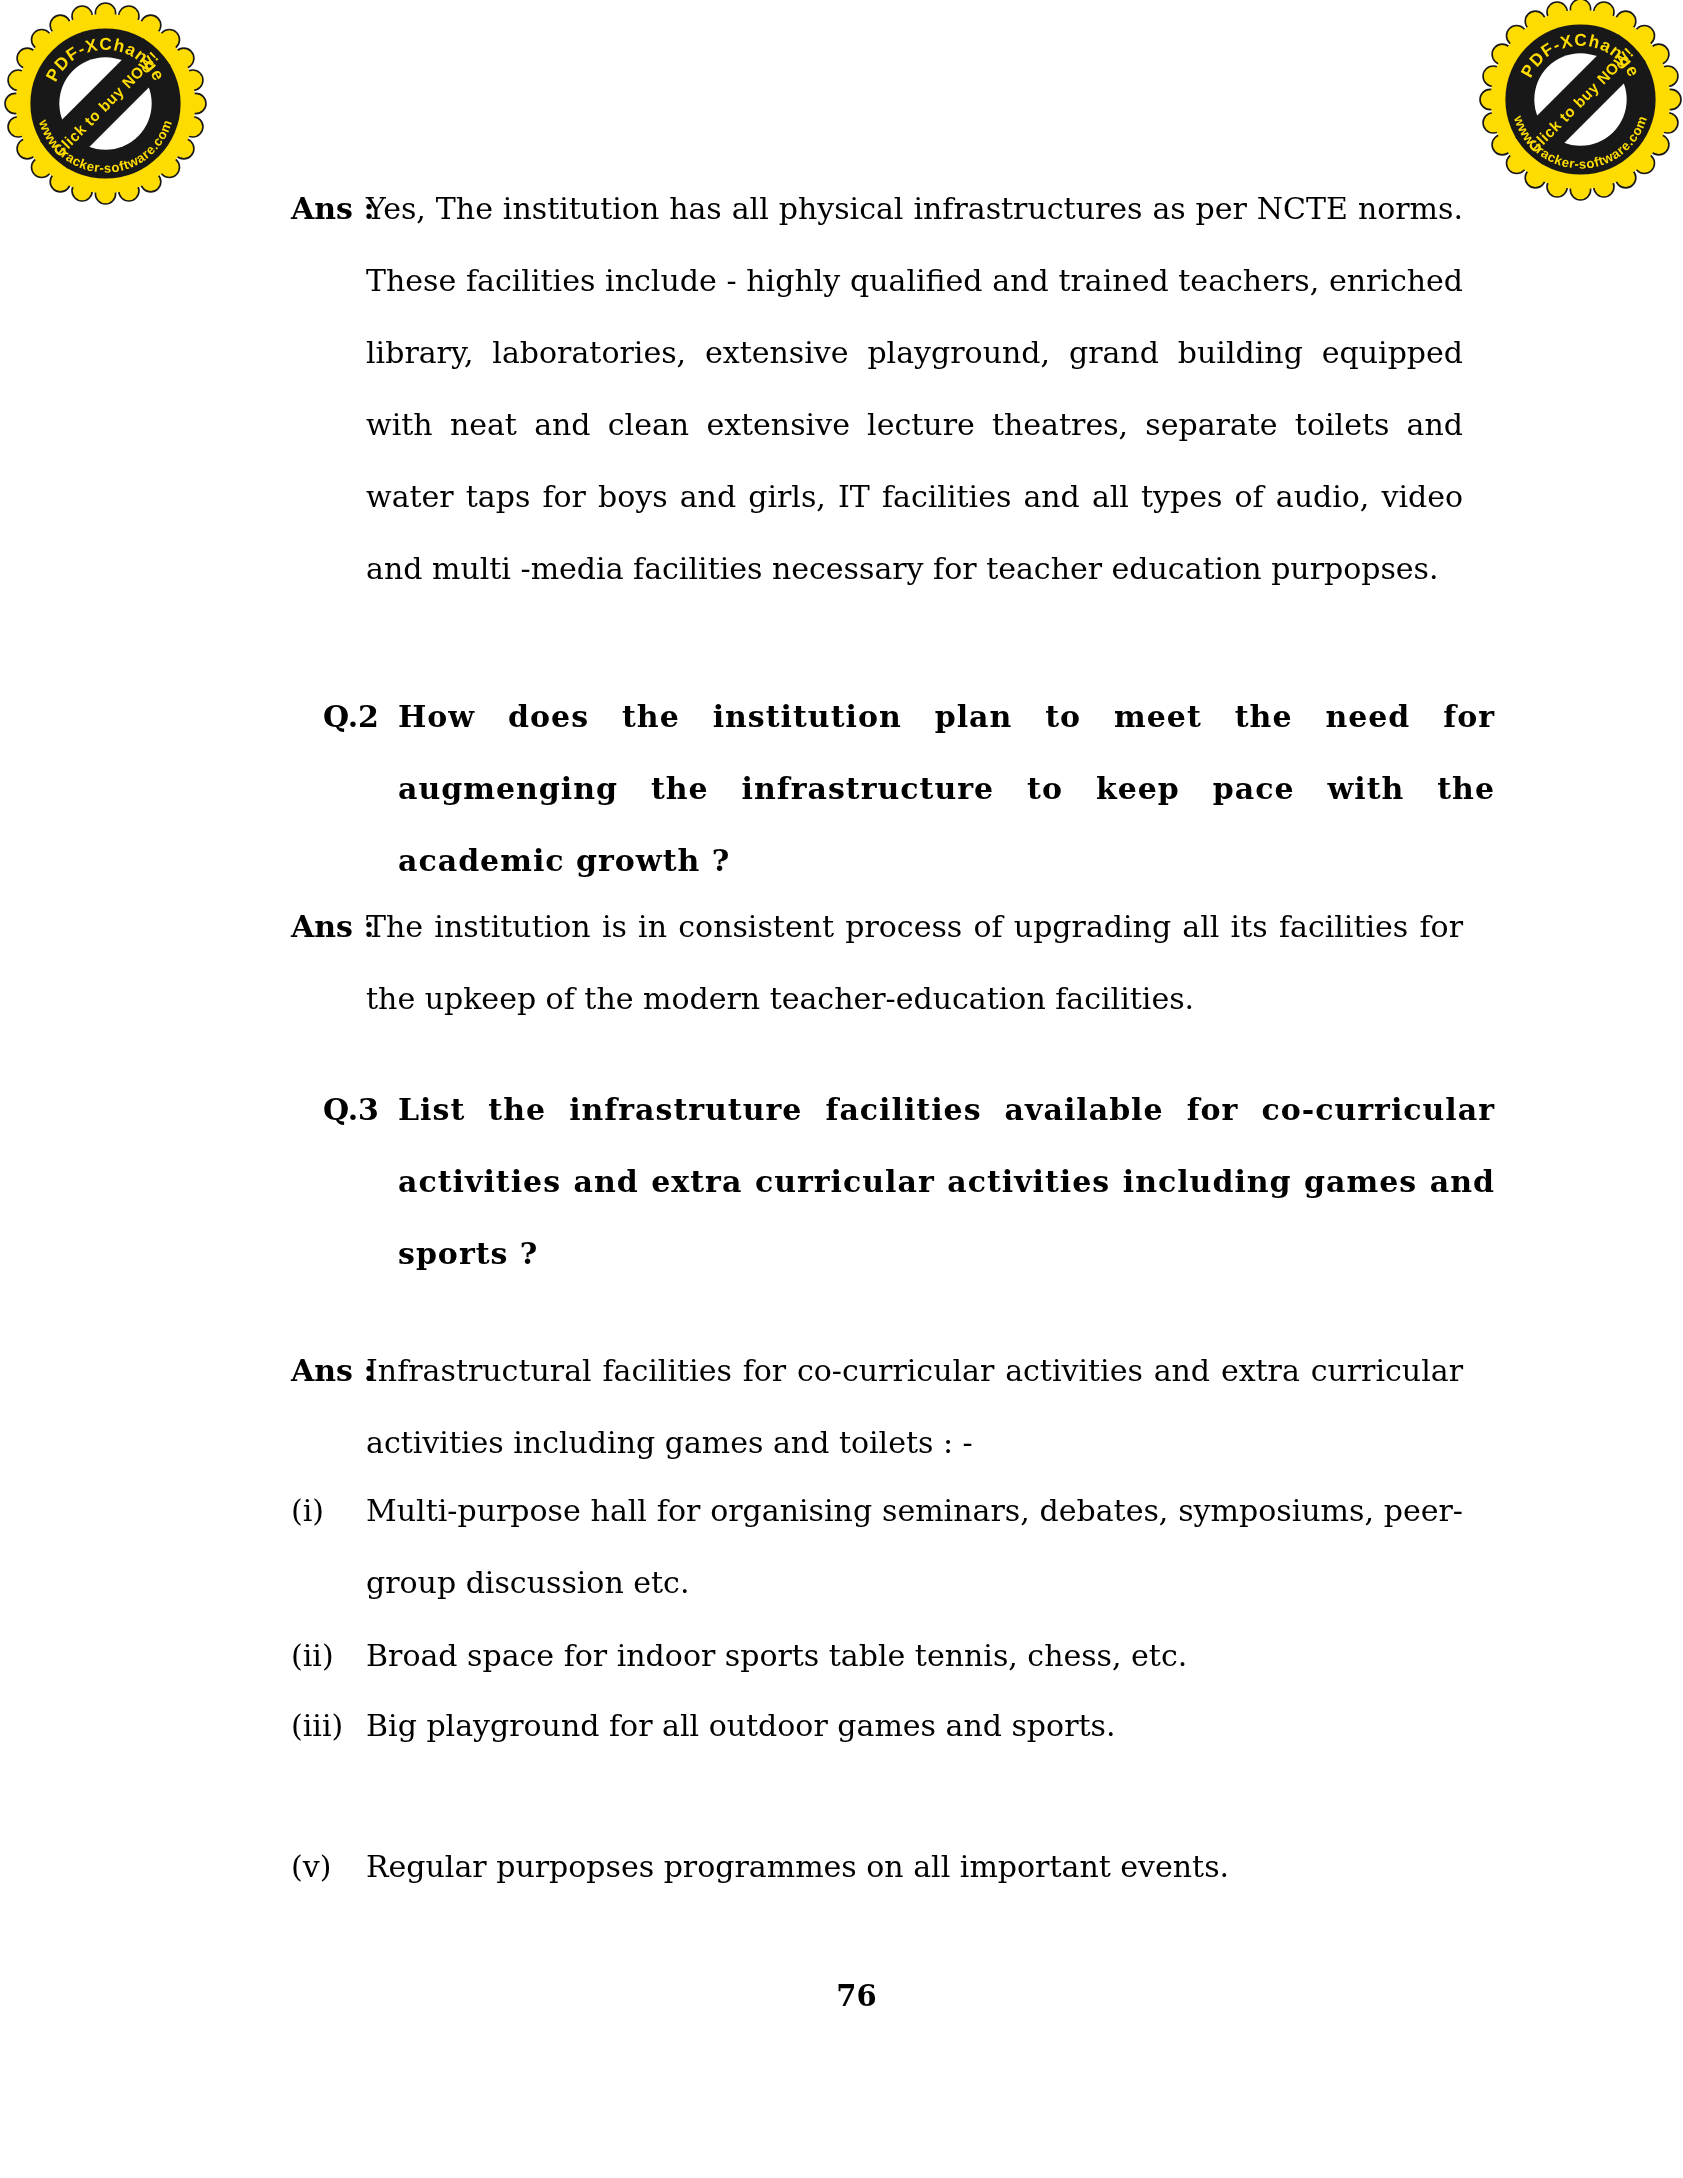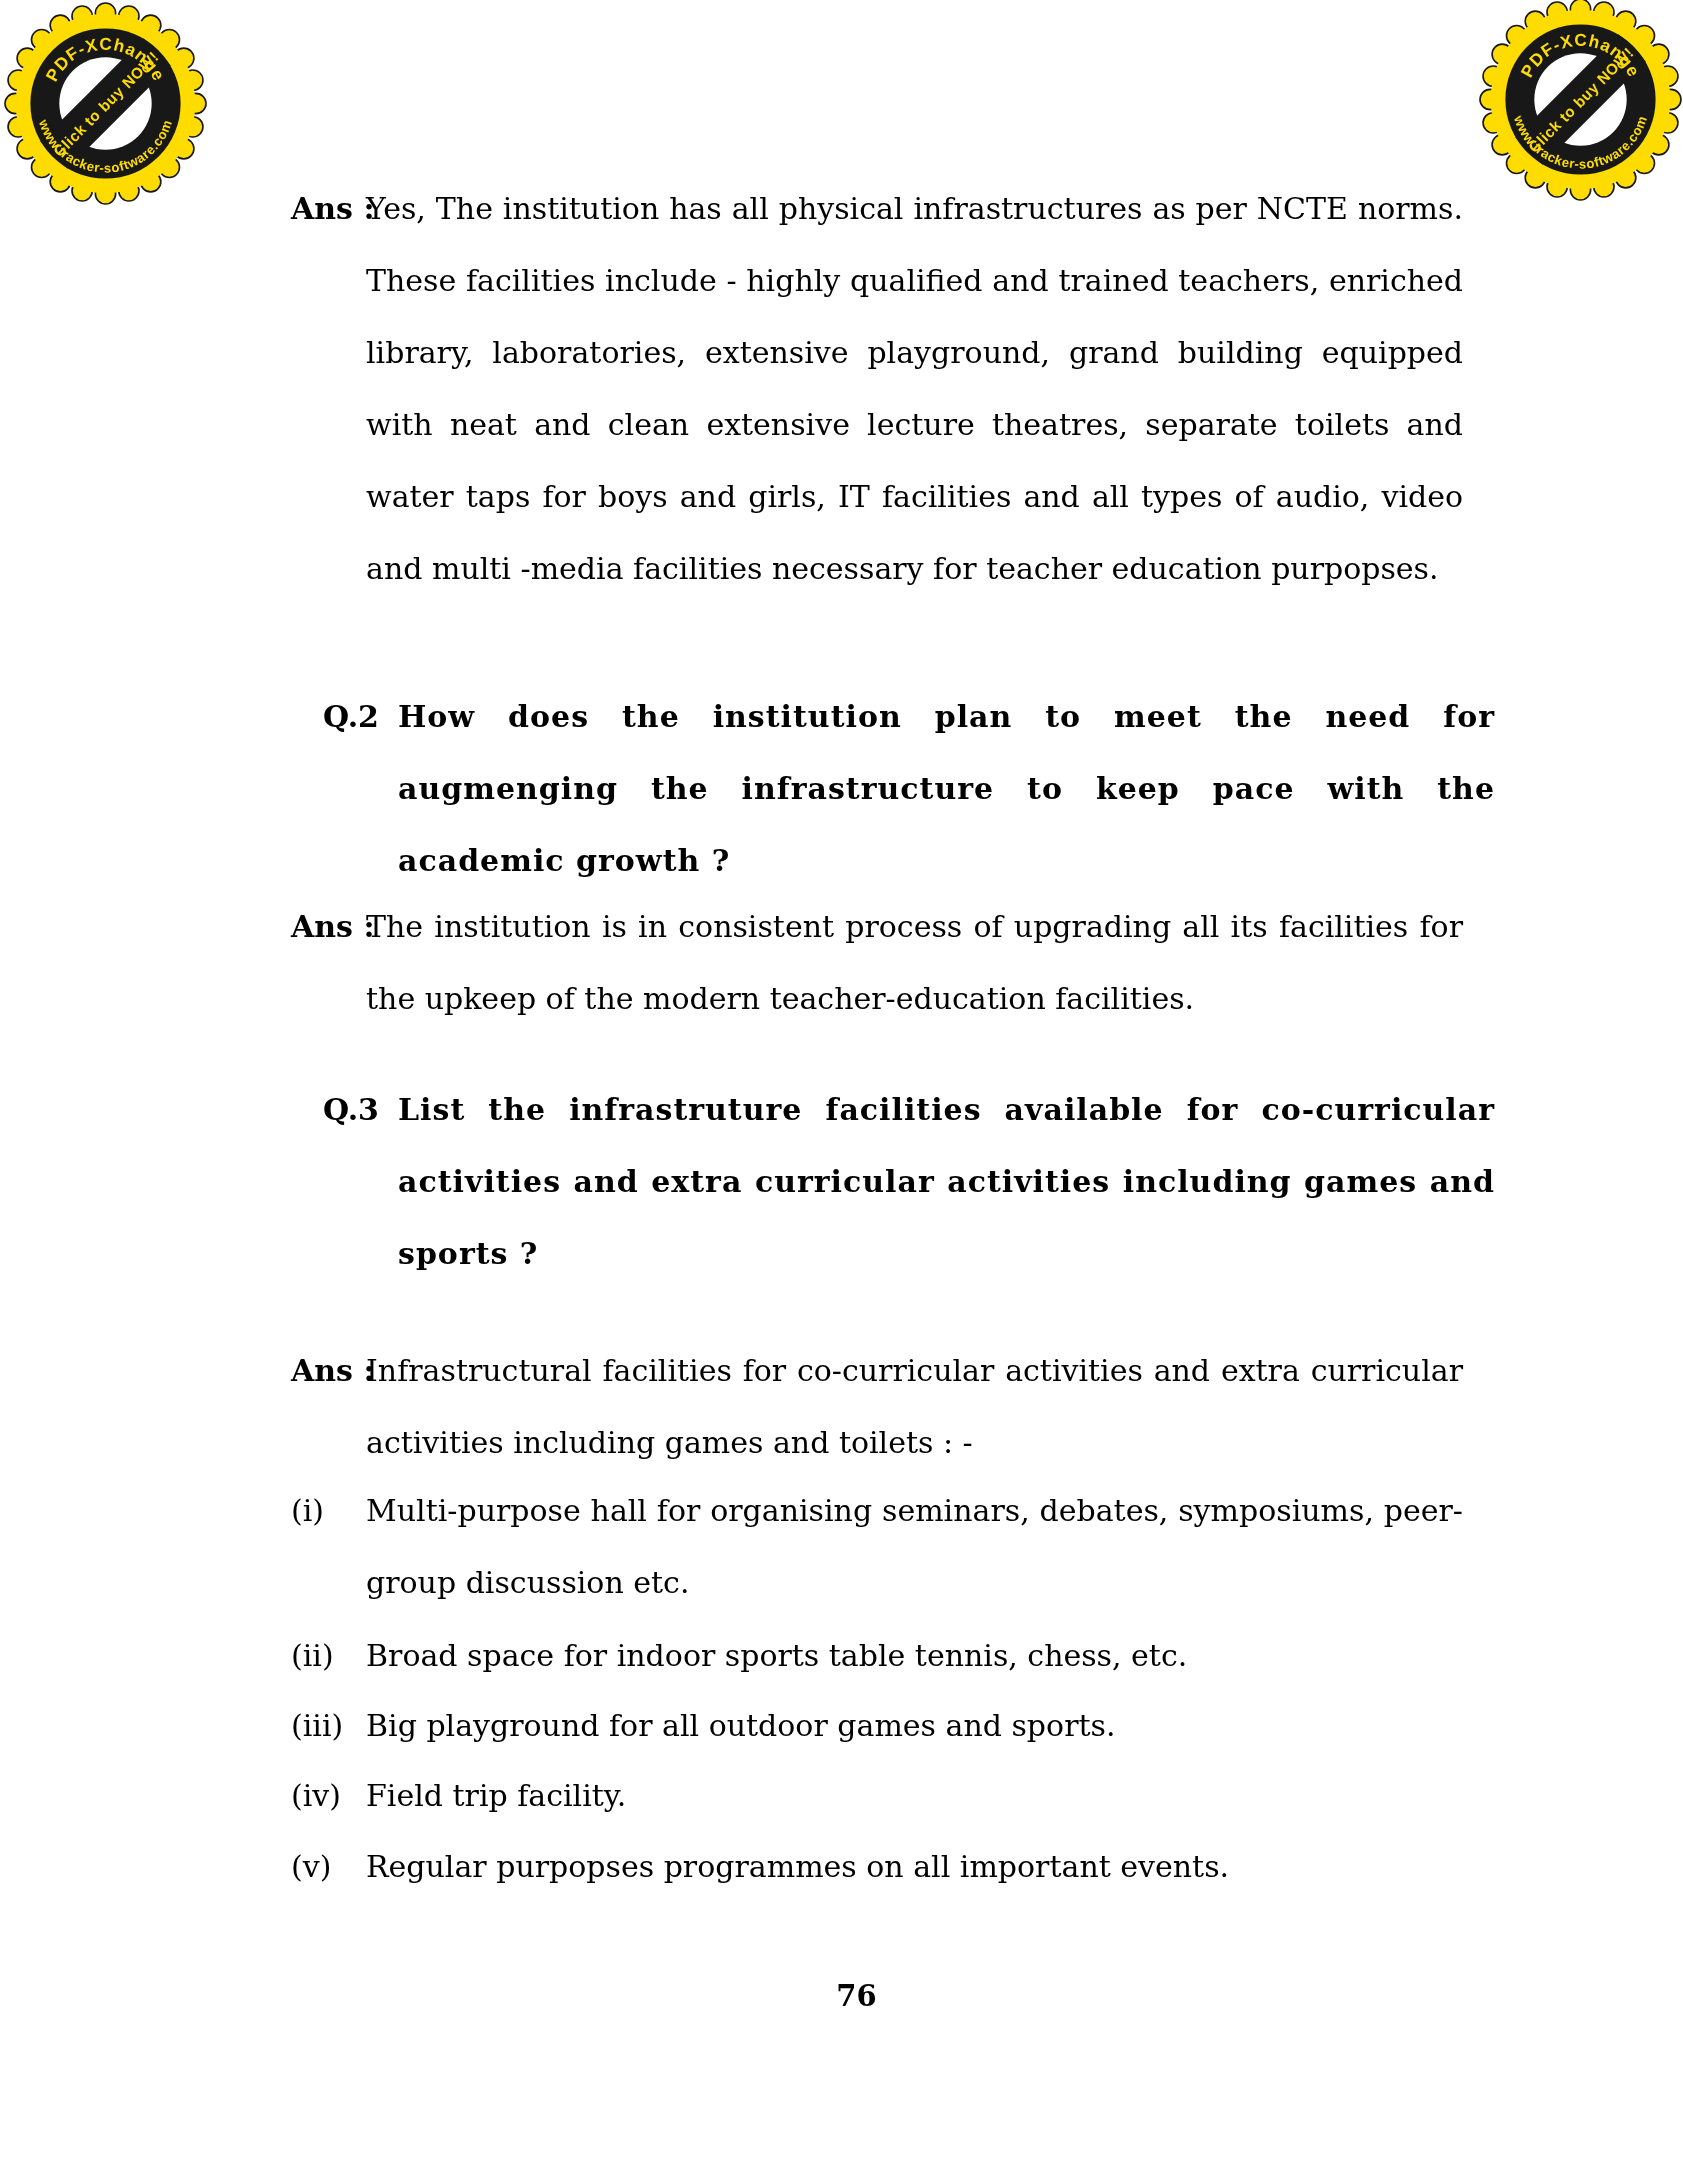--- a/index.html
+++ b/index.html
@@ -195,24 +195,20 @@
     <div class="block list-item" style="top:1690px">
       <span class="label">(iii)</span>
       <div class="text">Big playground for all outdoor games and sports.</div>
     </div>
 
     <div class="block list-item" style="top:1620px">
       <span class="label">(ii)</span>
       <div class="text">Broad space for indoor sports table tennis, chess, etc.</div>
     </div>
 
-    <div class="block list-item" style="top:1760px">
-      <span class="label">(iv)</span>
-      <div class="text">Field trip facility.</div>
-    </div>
 
     <div class="block list-item" style="top:1831px">
       <span class="label">(v)</span>
       <div class="text">Regular purpopses programmes on all important events.</div>
     </div>
 
   </main>
 
   <div class="page-number">76</div>
 

